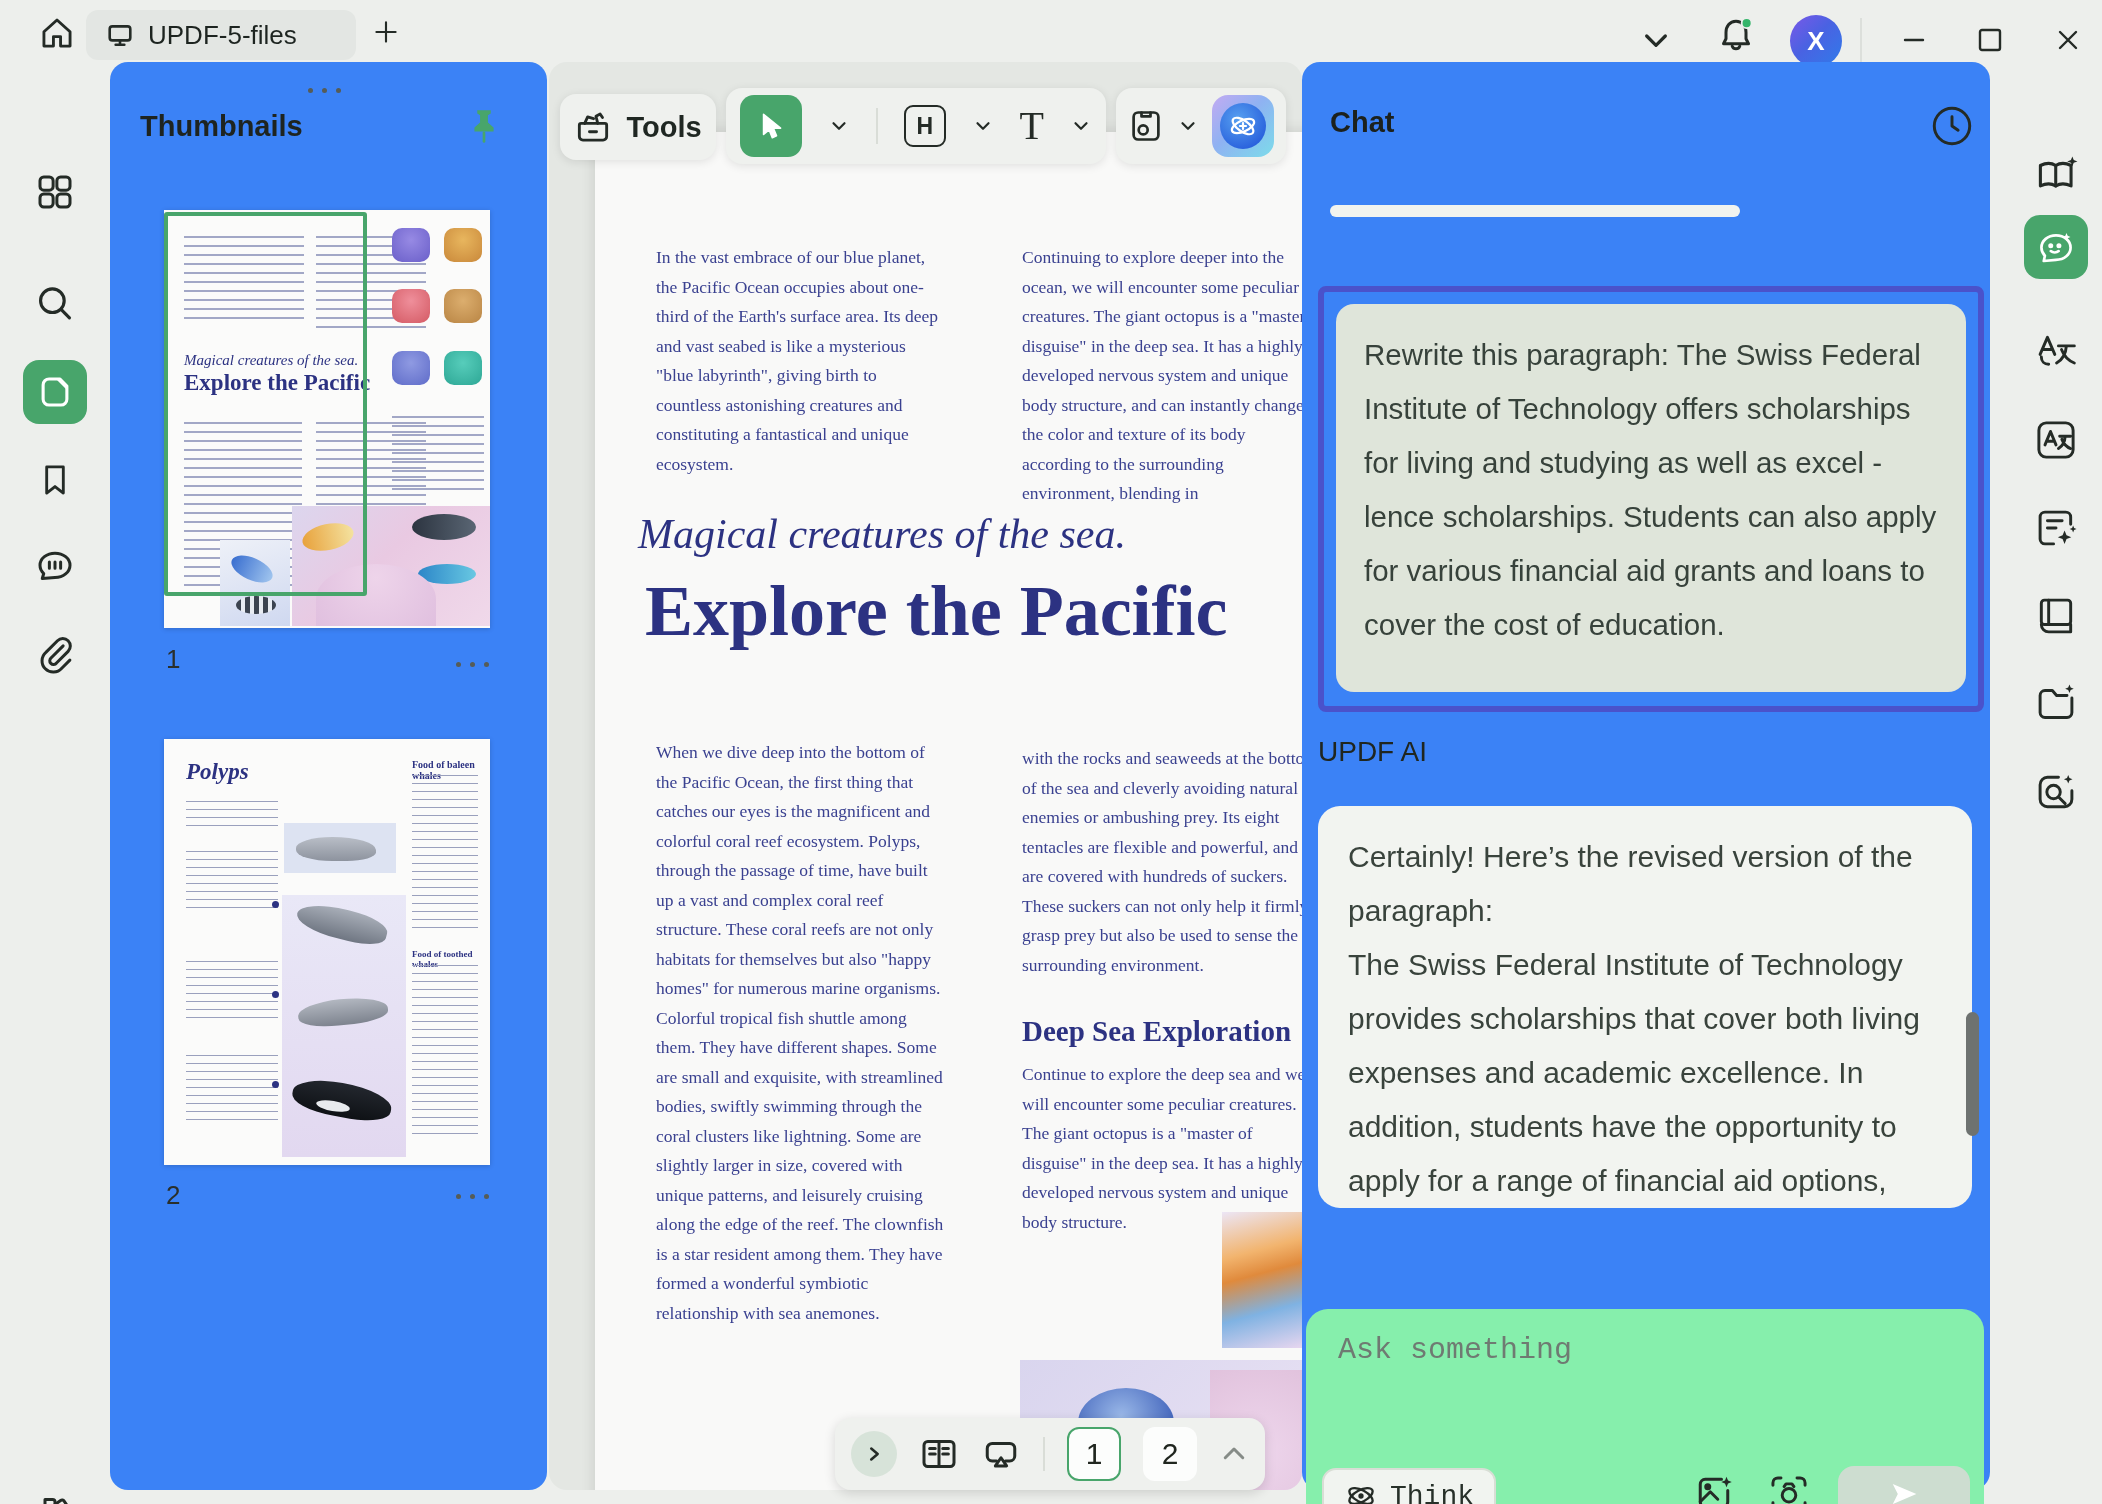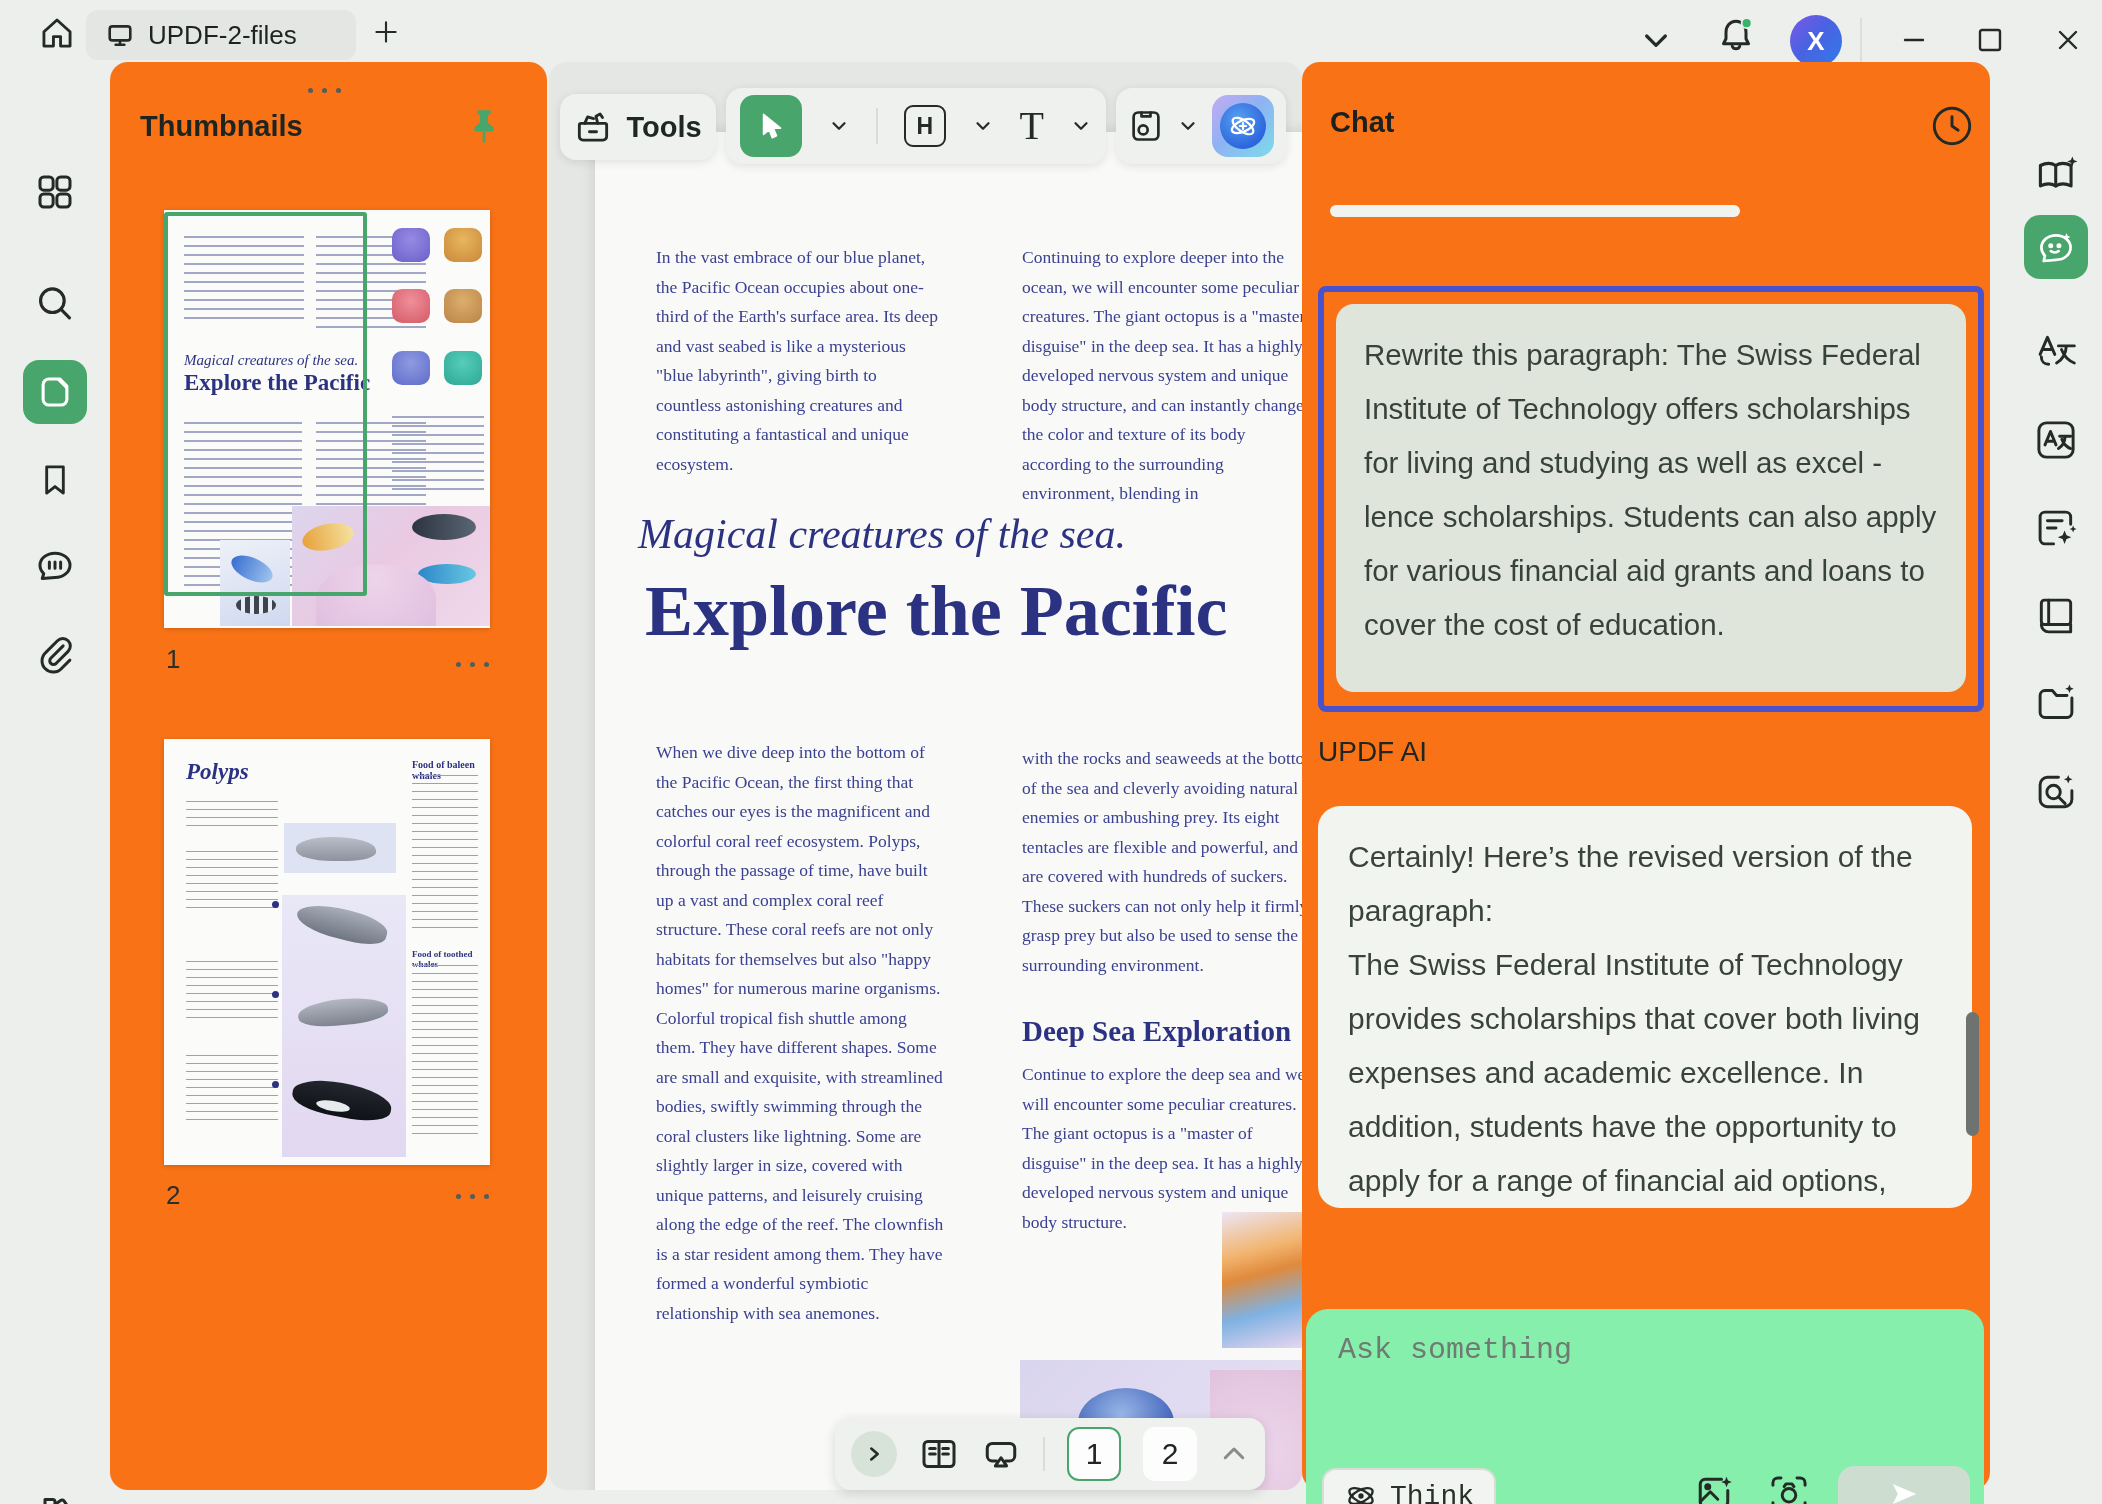--- a/index.html
+++ b/index.html
@@ -14,21 +14,21 @@
   .tab{left:86px;top:10px;width:270px;height:50px;border-radius:12px;background:#e3e6e3;
        display:flex;align-items:center;gap:14px;padding-left:20px;box-sizing:border-box;}
   .tab .lbl{font-size:26px;color:#1d2420;}
   .avatar{left:1790px;top:15px;width:52px;height:52px;border-radius:50%;
           background:linear-gradient(135deg,#7b58e8 0%,#4a62e2 45%,#2f7bea 100%);
           color:#fff;font-size:26px;font-weight:bold;display:flex;align-items:center;justify-content:center;}
   
   .railbtn{width:64px;height:64px;display:flex;align-items:center;justify-content:center;border-radius:16px;}
   .railbtn.active{background:#48a56b;}
   
-  .panel{background:#f97316;border-radius:18px;}
+  .panel{background:#3b82f6;border-radius:18px;}
   .thumbcard{background:#fbfbfa;box-shadow:0 1px 5px rgba(0,0,0,.18);}
   .tlines{background:repeating-linear-gradient(to bottom,#a2a7c6 0 1.6px,transparent 1.6px 9px);}
   .tlines2{background:repeating-linear-gradient(to bottom,#9aa0bd 0 1.5px,transparent 1.5px 8px);}
   .coral{width:38px;height:34px;border-radius:10px;}
   .minihead{font-family:"Liberation Serif",serif;color:#2c3282;}
   .pagelabel{font-size:26px;color:#2a2f2b;}
   
   .toolgroup{background:#eff1ee;border-radius:16px;box-shadow:0 2px 10px rgba(0,0,0,.10);
              display:flex;align-items:center;z-index:10;}
   .greenbtn{width:62px;height:62px;border-radius:14px;background:#48a56b;
@@ -76,21 +76,21 @@
   <div class="abs" style="left:38px;top:14px;">
     <svg class="ic" width="38" height="38" viewBox="0 0 32 32">
         <path d="M5 15 L16 5 L27 15 V27 H19 V19 H13 V27 H5 Z"></path>
       </svg>
   </div>
   <div class="abs tab">
     <svg class="ic" width="28" height="26" viewBox="0 0 24 24">
         <rect x="2.5" y="4" width="19" height="13" rx="2.5"></rect>
         <path d="M12 17v3.5 M8 21h8"></path>
       </svg>
-    <span class="lbl">UPDF-2-files</span>
+    <span class="lbl">UPDF-5-files</span>
   </div>
   <div class="abs" style="left:370px;top:16px;">
     <svg class="ic" width="32" height="32" viewBox="0 0 30 30" style="stroke-width:2">
         <path d="M15 6v18 M6 15h18"></path>
       </svg>
   </div>
   <div class="abs" style="left:1640px;top:24px;">
     <svg class="ic" width="32" height="32" viewBox="0 0 24 24">
         <path d="M5 9l7 7 7-7"></path>
       </svg>

